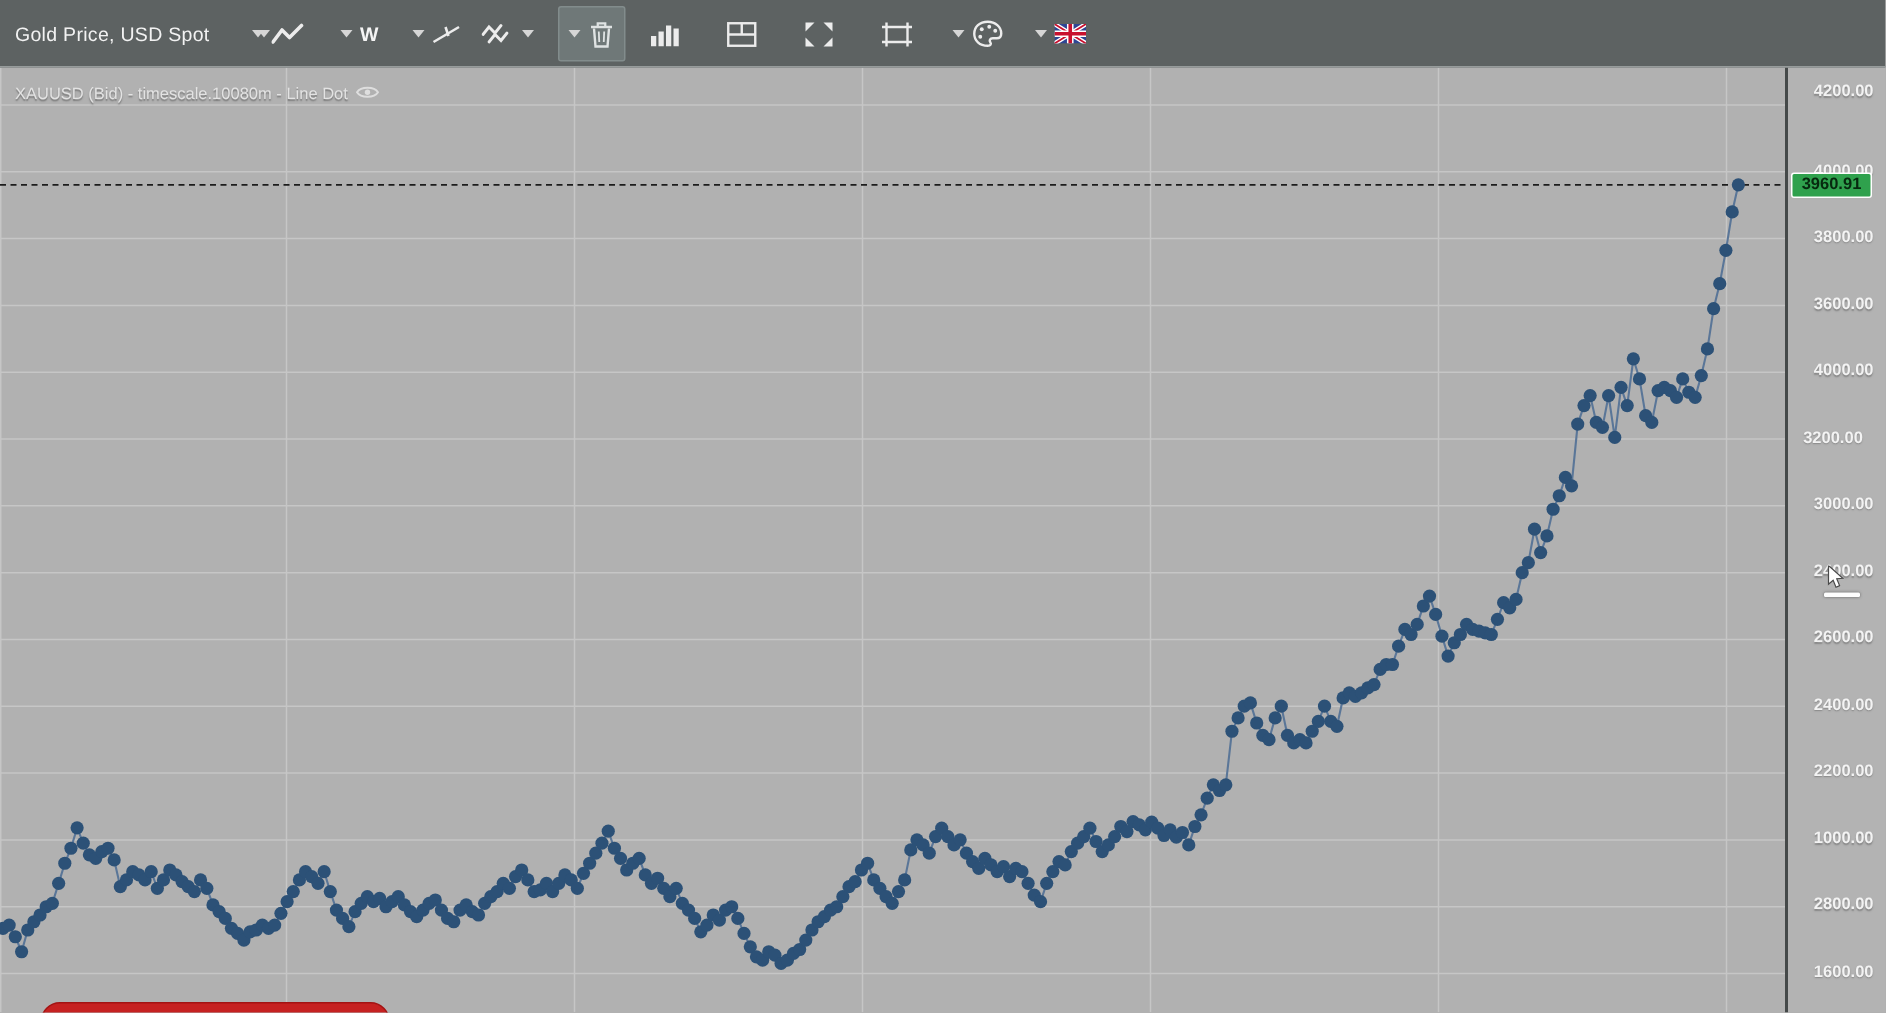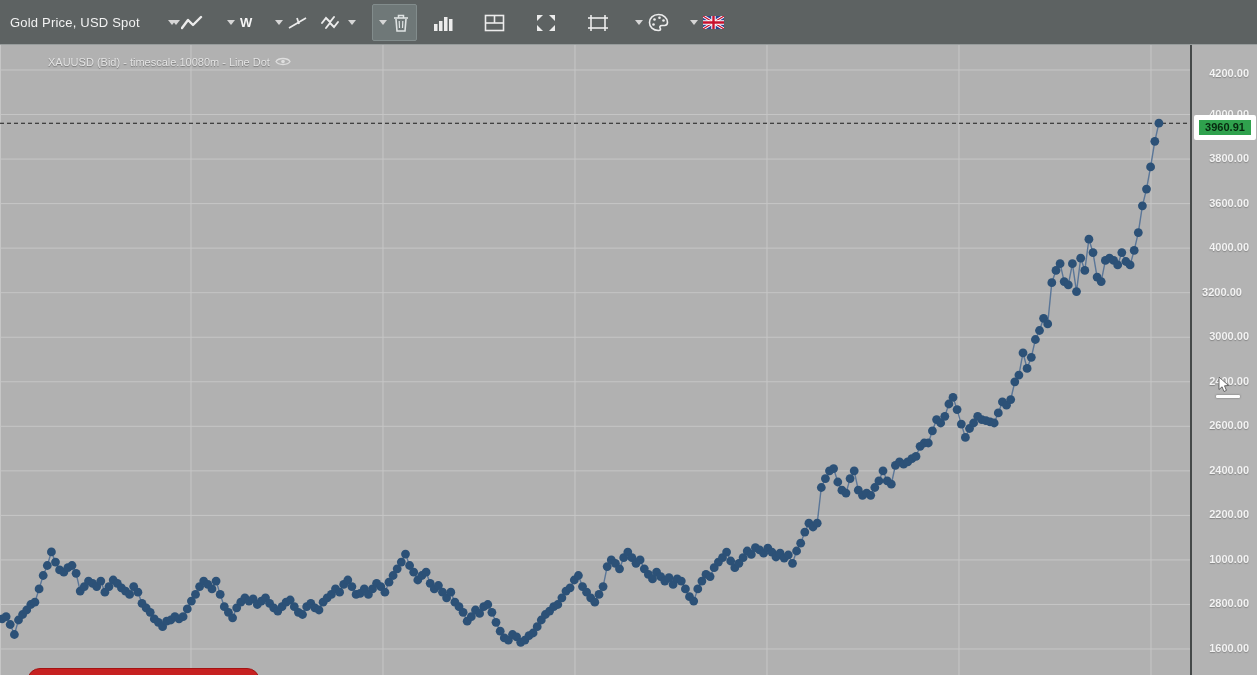--- a/index.html
+++ b/index.html
@@ -20,41 +20,40 @@
          border-top:5px solid #d6d6d6;display:inline-block;}
   .tb svg{display:block;}
   .active-box{
     background:#6f7878;border:1px solid #828c8c;border-radius:2px;
     height:37px;box-sizing:border-box;padding:0 6px;
   }
   .tf{font-size:13px;font-weight:bold;color:#f5f5f5;}
   
   .legend{
     position:absolute;top:56px;left:10px;z-index:20;
-    display:flex;align-items:flex-start;gap:5px;
+    display:flex;align-items:center;gap:5px;
     font-size:11px;color:#e3e3e3;text-shadow:0 1px 1px rgba(80,80,80,.6);
     white-space:nowrap;
-    margin-left:38px;
   }
   
   #chart-svg{position:absolute;top:45px;left:0;z-index:5;}
   
   .axis-panel{
     position:absolute;top:45px;left:1190px;width:67px;height:630px;
     background:#b3b3b3;border-left:2px solid #454949;box-sizing:border-box;
     z-index:10;cursor:ns-resize;
   }
   .axis-label{
     position:absolute;right:8px;width:54px;text-align:right;
     font-size:11px;font-weight:bold;color:#f3f3f3;
     text-shadow:0 1px 1px rgba(90,90,90,.5);
   }
   .price-badge{
     position:absolute;left:2px;width:52px;height:15px;z-index:12;
-    background:#2fa14d;border:5px solid #ffffff;border-radius:2px;
+    background:#2fa14d;border:1px solid #ffffff;border-radius:2px;
     font-size:11px;font-weight:bold;color:#07290f;
     text-align:center;line-height:15px;
   }
   .axis-drag-bar{
     position:absolute;left:24px;width:24px;height:3px;background:#fdfdfd;
     border-radius:1px;z-index:14;box-shadow:0 0 2px rgba(60,60,60,.7);
   }
   #mouse-cursor{position:absolute;z-index:15;}
   
   .red-button{
@@ -503,21 +502,21 @@
     <circle cx="1138.3" cy="187.6" r="4.4" fill="#2c5177"></circle>
     <circle cx="1142.4" cy="160.8" r="4.4" fill="#2c5177"></circle>
     <circle cx="1146.5" cy="144.1" r="4.4" fill="#2c5177"></circle>
     <circle cx="1150.6" cy="121.9" r="4.4" fill="#2c5177"></circle>
     <circle cx="1154.8" cy="96.3" r="4.4" fill="#2c5177"></circle>
     <circle cx="1158.9" cy="78.2" r="4.4" fill="#2c5177"></circle>
   </svg>
 
 <div class="axis-panel">
   <div id="axis-labels">
-      <div class="axis-label" style="top: 22px;">4200.00</div>
+      <div class="axis-label" style="top: 10px;">4200.00</div>
       <div class="axis-label" style="top: 62.5385px;">4000.00</div>
       <div class="axis-label" style="top: 107.077px;">3800.00</div>
       <div class="axis-label" style="top: 151.615px;">3600.00</div>
       <div class="axis-label" style="top: 196.154px;">4000.00</div>
       <div class="axis-label" style="top: 240.692px; text-align: center;">3200.00</div>
       <div class="axis-label" style="top: 285.231px;">3000.00</div>
       <div class="axis-label" style="top: 329.769px;">2400.00</div>
       <div class="axis-label" style="top: 374.308px;">2600.00</div>
       <div class="axis-label" style="top: 418.846px;">2400.00</div>
       <div class="axis-label" style="top: 463.385px;">2200.00</div>

